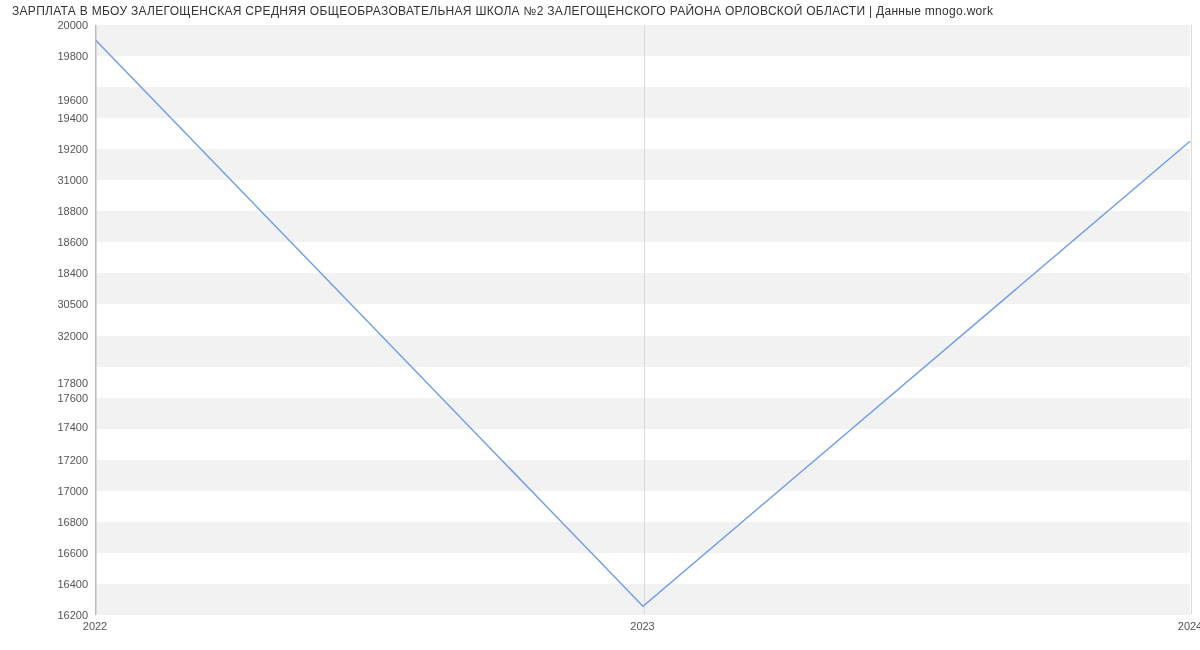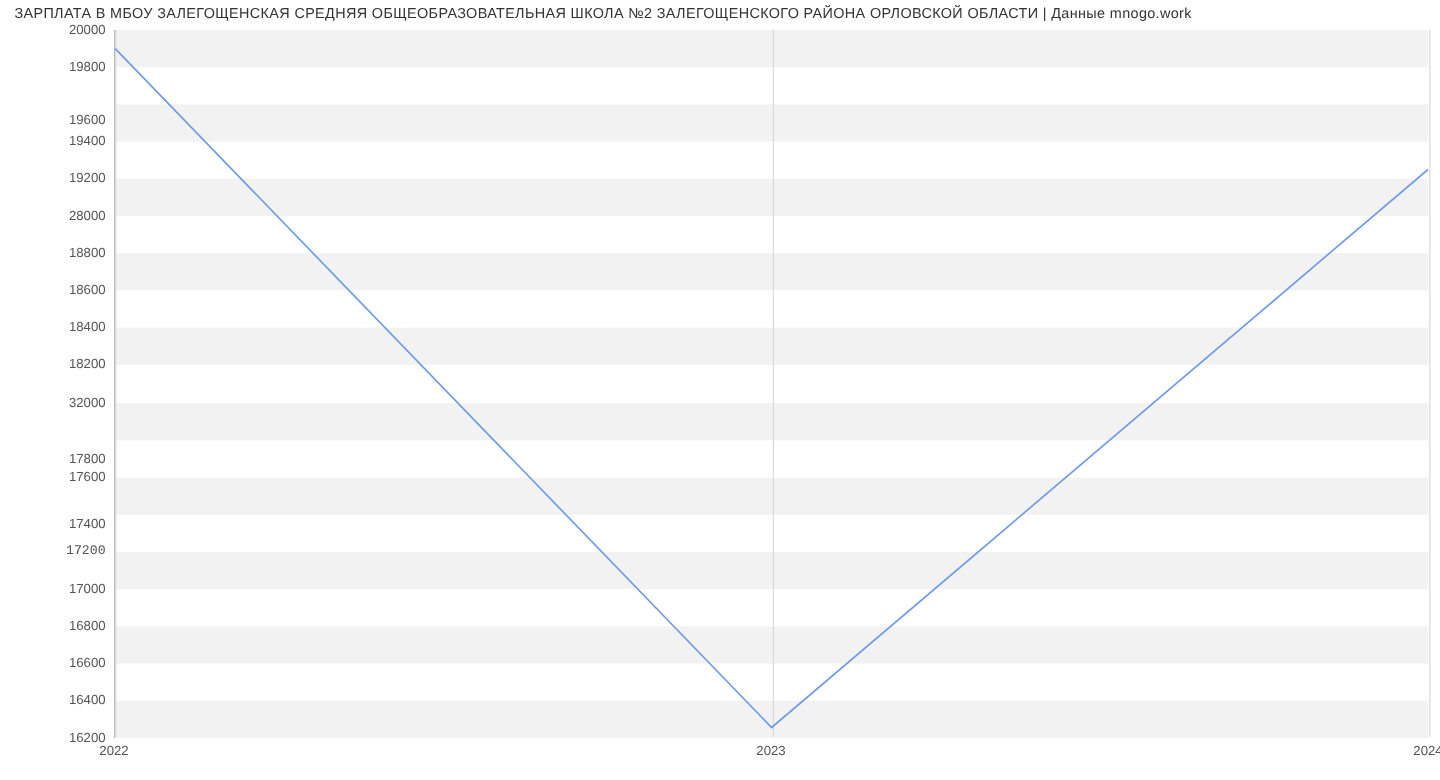--- a/index.html
+++ b/index.html
@@ -107,30 +107,30 @@
         <path d="M0 15.526315789473642 L547.5 582.2368421052631 L1095 116.4473684210526" class="series-line" stroke="#6f9ce8"></path>
       </svg>
     </div>
 
   <div id="ytick-container">
       <div class="y-tick-label" style="top: 615px;">16200</div>
       <div class="y-tick-label" style="top: 583.947px;">16400</div>
       <div class="y-tick-label" style="top: 552.895px;">16600</div>
       <div class="y-tick-label" style="top: 521.842px;">16800</div>
       <div class="y-tick-label" style="top: 490.789px;">17000</div>
-      <div class="y-tick-label" style="top: 459.737px; font-family: Liberation Mono, monospace;">17200</div>
-      <div class="y-tick-label" style="top: 437px;">17400</div>
+      <div class="y-tick-label" style="top: 459.737px;">17200</div>
+      <div class="y-tick-label" style="top: 427px;">17400</div>
       <div class="y-tick-label" style="top: 397.632px;">17600</div>
       <div class="y-tick-label" style="top: 366.579px; margin-top: 16px;">17800</div>
       <div class="y-tick-label" style="top: 335.526px;">32000</div>
-      <div class="y-tick-label" style="top: 304.474px;">18200</div>
+      <div class="y-tick-label" style="top: 304.474px;">30500</div>
       <div class="y-tick-label" style="top: 273.421px;">18400</div>
       <div class="y-tick-label" style="top: 242.368px;">18600</div>
       <div class="y-tick-label" style="top: 211.316px;">18800</div>
-      <div class="y-tick-label" style="top: 180.263px;">28000</div>
+      <div class="y-tick-label" style="top: 180.263px;">31000</div>
       <div class="y-tick-label" style="top: 149.211px;">19200</div>
       <div class="y-tick-label" style="top: 118.158px;">19400</div>
       <div class="y-tick-label" style="top: 100px;">19600</div>
       <div class="y-tick-label" style="top: 56.0526px;">19800</div>
       <div class="y-tick-label" style="top: 25px;">20000</div>
     </div>
   <div id="xtick-container">
       <div class="x-tick-label" style="left: 95px;">2022</div>
       <div class="x-tick-label" style="left: 642.5px;">2023</div>
       <div class="x-tick-label" style="left: 1190px;">2024</div>

